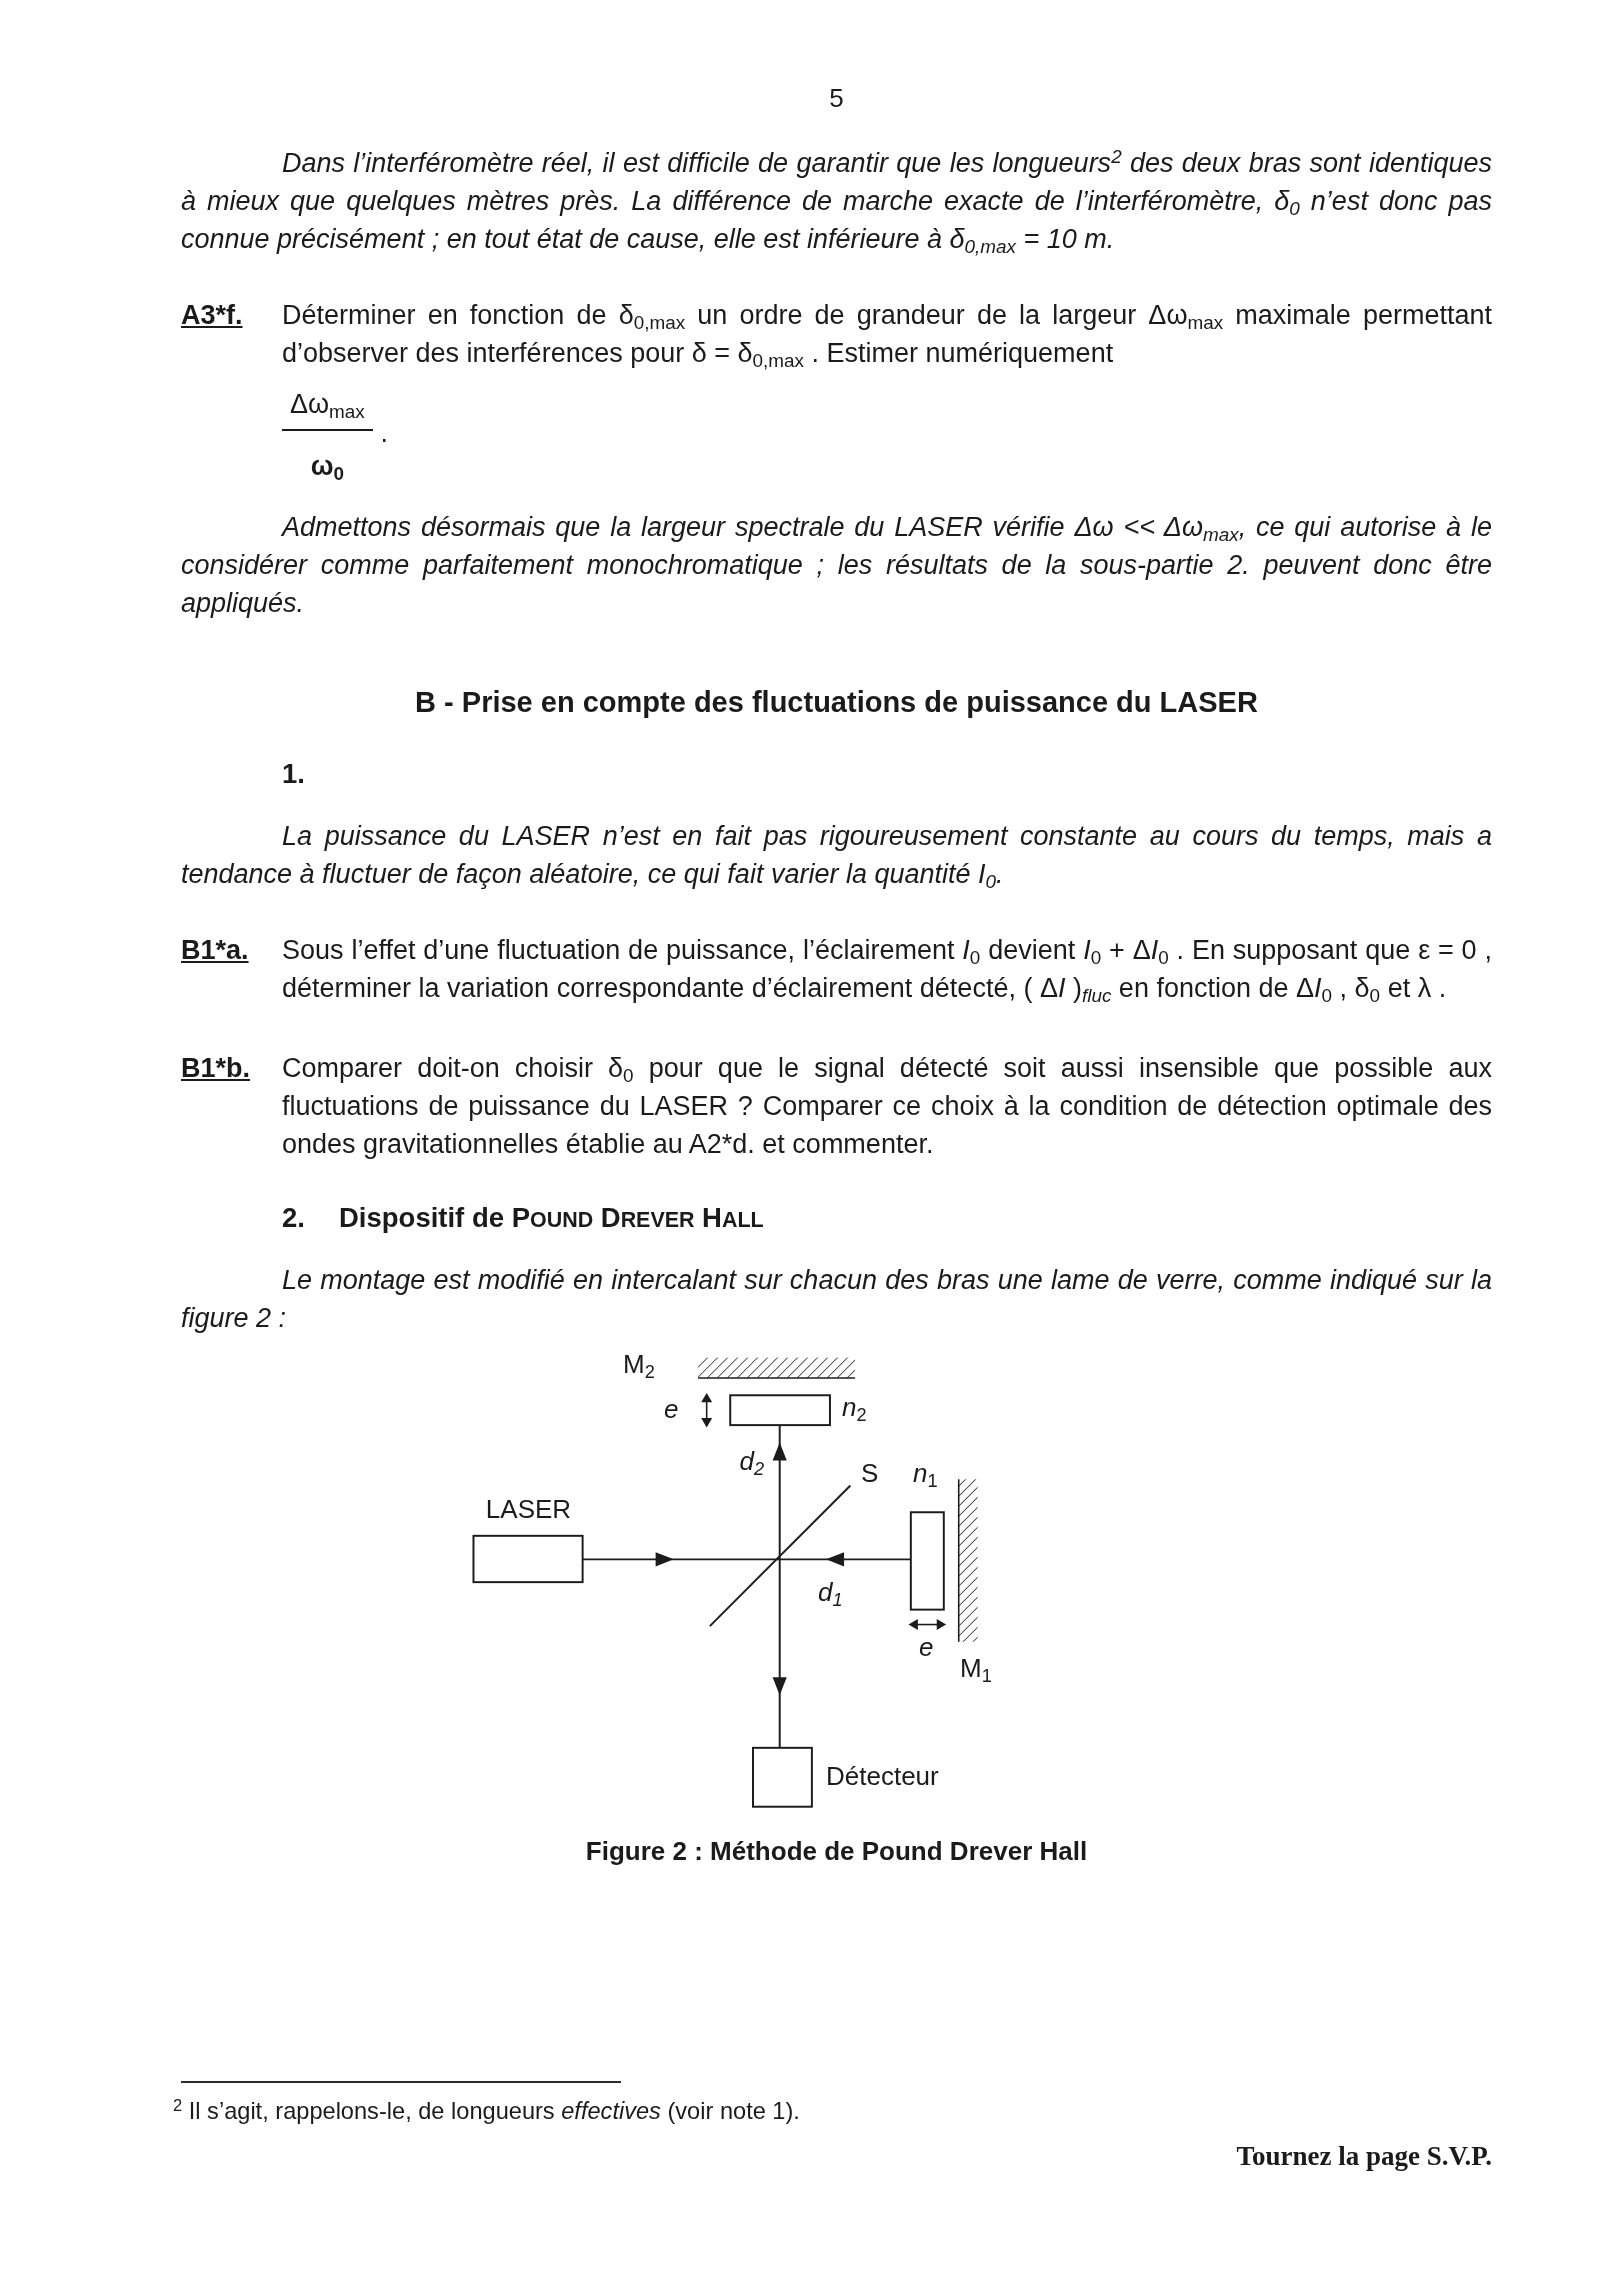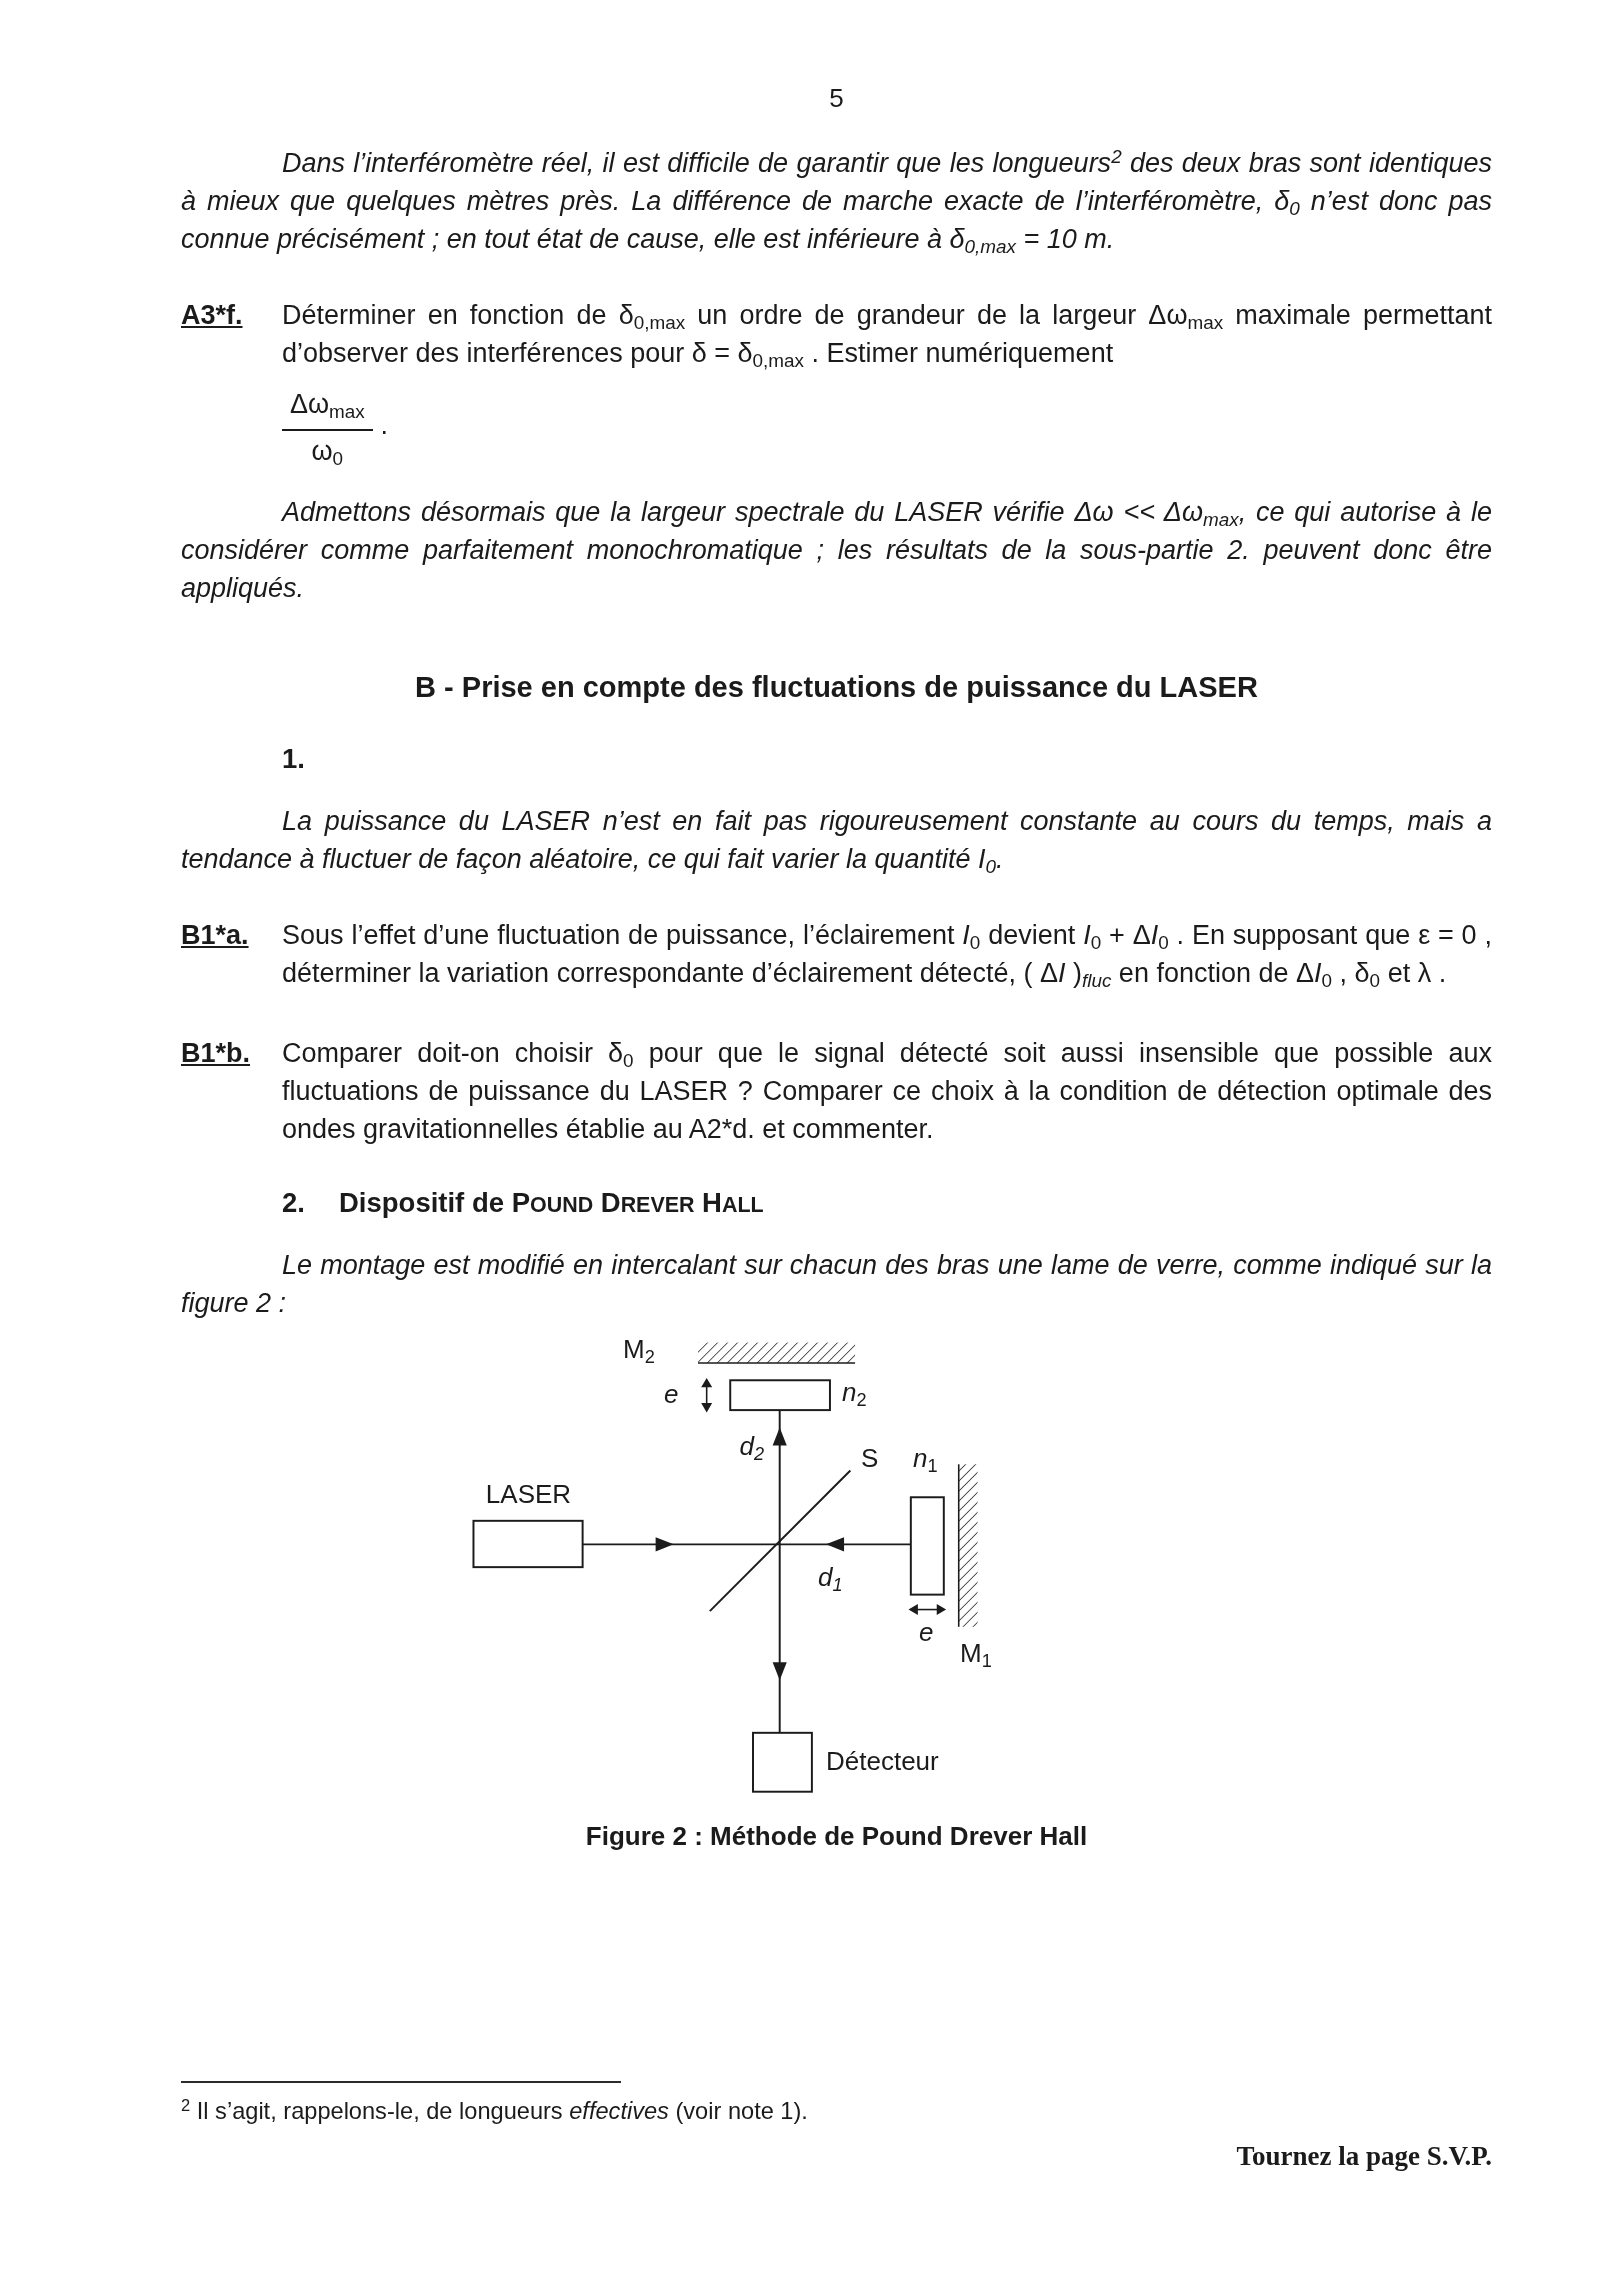--- a/index.html
+++ b/index.html
@@ -18,34 +18,34 @@
   .q-label > span { text-decoration:underline; }
   .q-body { flex:1; font-size:27px; line-height:38px; text-align:justify; }
   .sub { font-size:0.70em; vertical-align:-0.28em; line-height:1; }
   .sup { font-size:0.70em; vertical-align:0.50em; line-height:1; }
   .i { font-style:italic; }
   .u { }
   .sc { font-size:0.78em; }
   .frac-line { margin-top:12.6px; font-size:27px; text-align:left; }
   .frac { display:inline-block; text-align:center; vertical-align:middle; }
   .frac .num { display:block; border-bottom:2.4px solid #1b1b1b; padding:0 7.9px 6.3px; }
-  .frac .den { display:block; padding-top:1px; }
+  .frac .den { display:block; padding-top:16px;font-weight:bold; }
   .frac-period { margin-left:7.9px; }
   .heading-b { margin-top:64px; text-align:center; font-size:29px; font-weight:bold; }
   .subheading { margin-top:39px; margin-left:101px; font-size:27.5px; font-weight:bold; display:flex; }
   .subheading .num { flex:0 0 57px; }
   .mt-para { margin-top:27px; }
   .figure { position:relative; left:-181px; width:1623px; height:479px; margin-top:7.9px; }
   .figure svg { position:absolute; left:0; top:0; }
   .fig-label { position:absolute; font-size:26px; white-space:nowrap; }
   .fig-label.right { text-align:right; }
   .fig-label.center { text-align:center; }
   .caption { text-align:center; font-size:26px; font-weight:bold; margin-top:12.6px; }
   .footnote-rule { position:absolute; left:181px; top:2081px; width:440px; border-top:2.4px solid #2b2b2b; }
-  .footnote { position:absolute; left:181px; top:2095px; font-size:23.6px; line-height:33px; }
+  .footnote { position:absolute; left:173px; top:2095px; font-size:23.6px; line-height:33px; }
   .page-footer { position:absolute; right:131px; top:2141px; font-family:"Liberation Serif", serif; font-weight:bold; font-size:27px; }
 </style>
 </head>
 <body>
 
 <div class="page">
   <div class="content">
 
     <div class="page-num">5</div>
 

